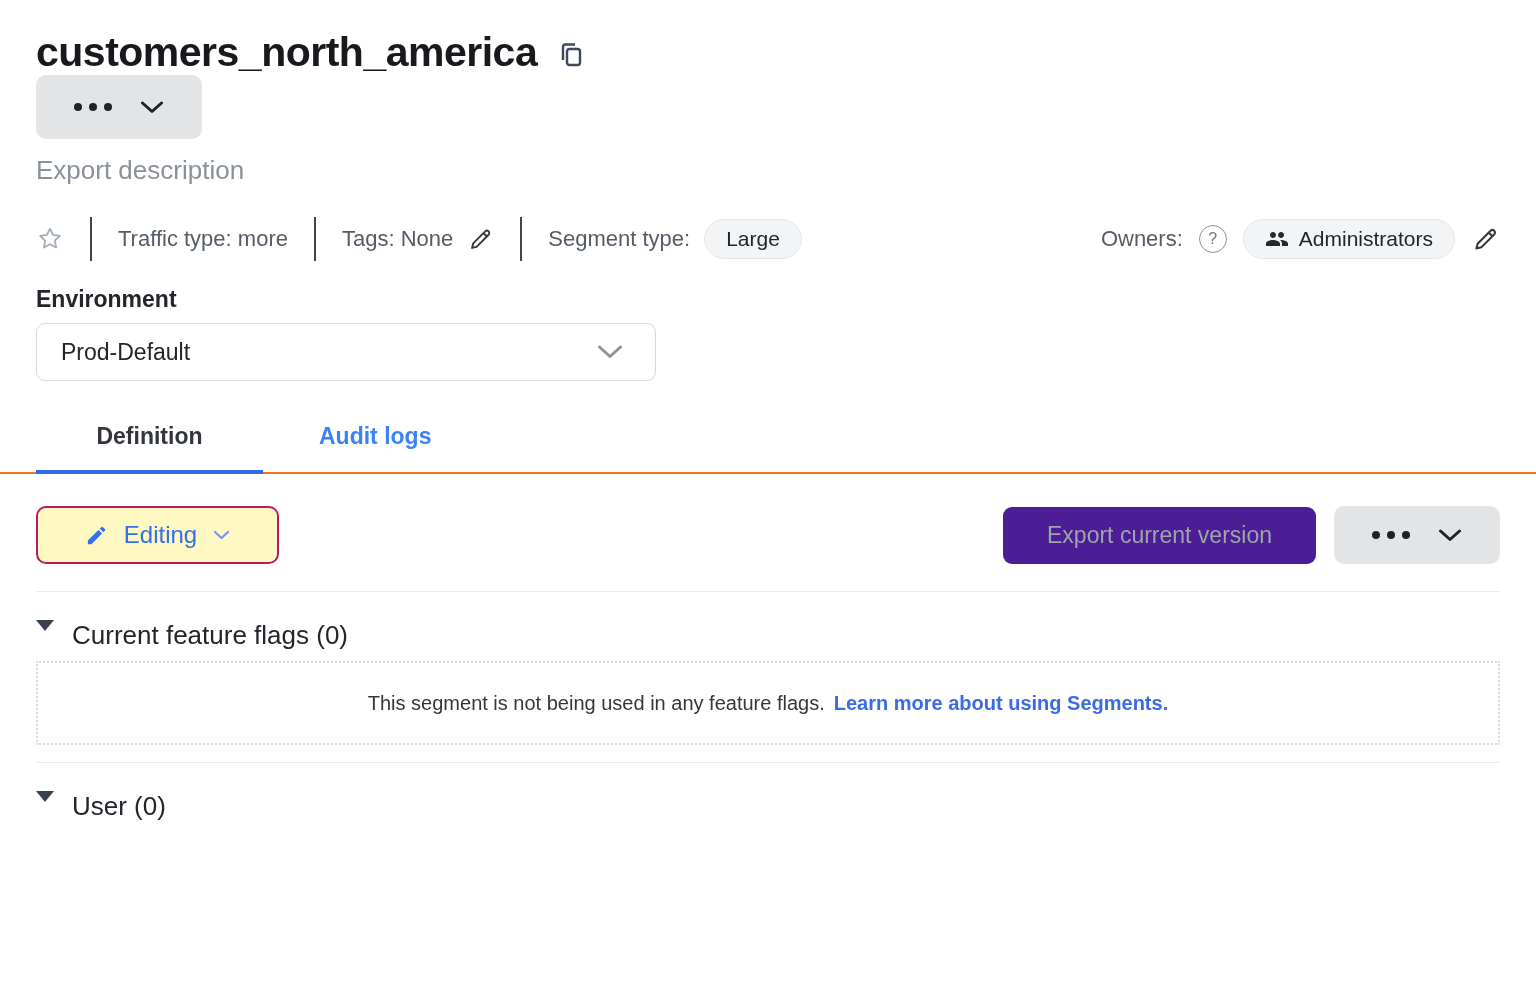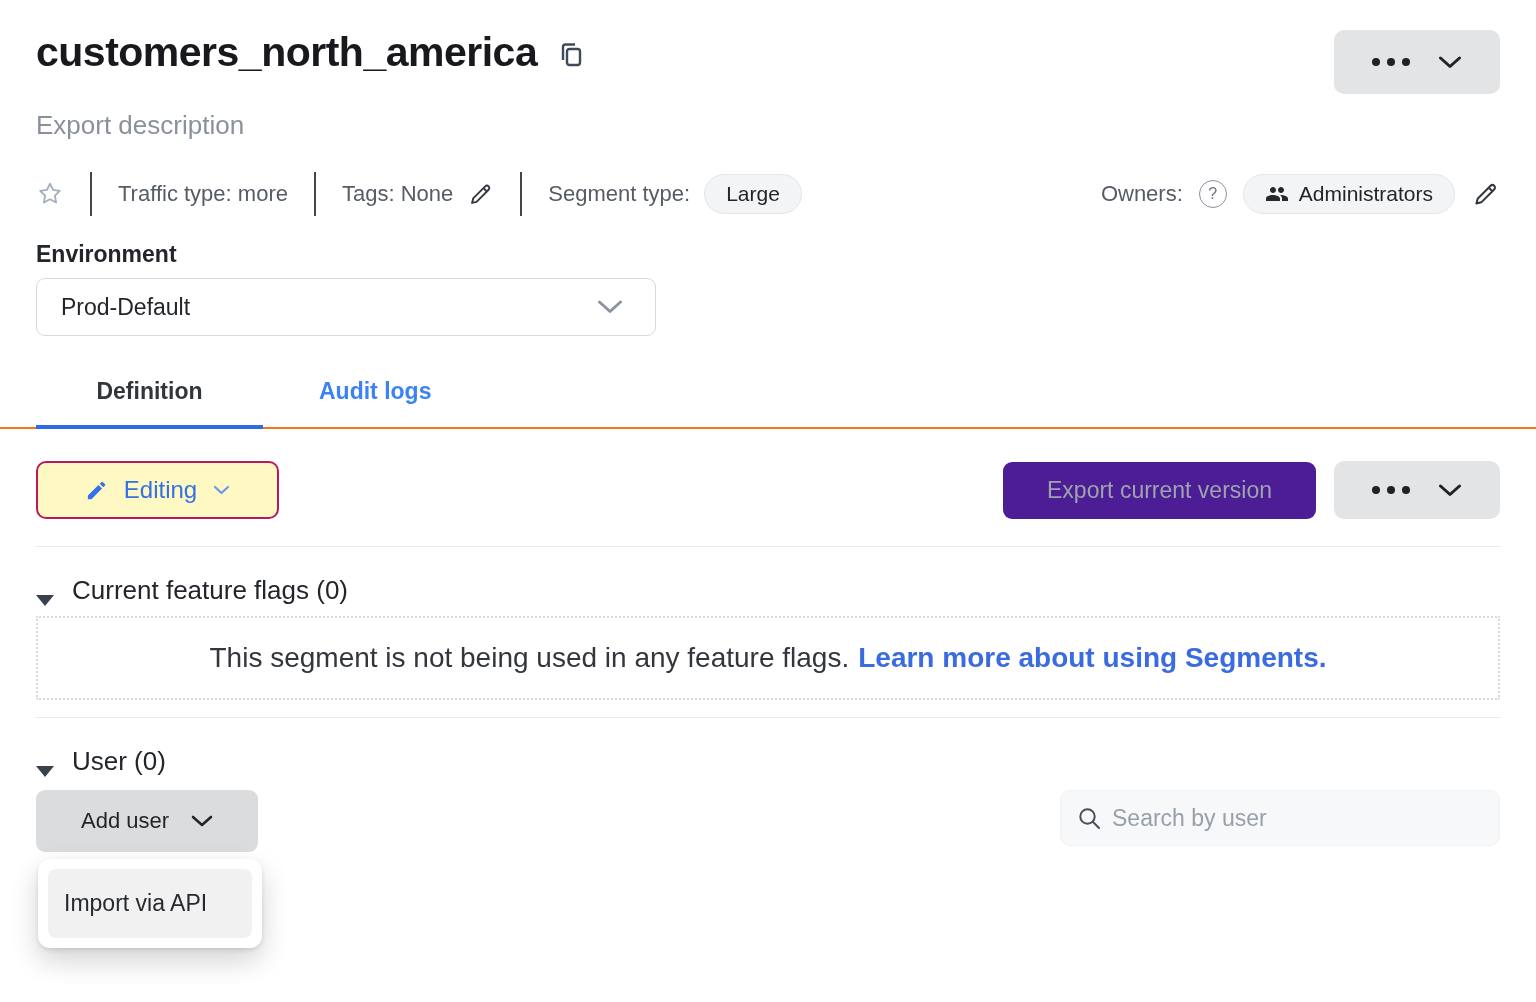--- a/index.html
+++ b/index.html
@@ -5,21 +5,21 @@
   * { box-sizing: border-box; margin: 0; padding: 0; }
   html, body { width: 1536px; height: 1002px; background: #ffffff; }
   body {
     font-family: "Liberation Sans", sans-serif;
     color: #22262B;
     overflow: hidden;
   }
   .page { padding: 0 36px; position: relative; }
 
   
-  .title-row { margin-top: 30px; display: flex; align-items: flex-start; justify-content: space-between; }
+  .title-row { margin-top: 30px; display: flex; align-items: flex-start; justify-content: space-between; flex-direction: column; }
   .title-group { display: flex; align-items: center; gap: 20px; }
   h1.title { font-size: 41px; font-weight: 700; letter-spacing: -0.5px; color: #17191C; line-height: 1.1; }
   .copy-btn { color: #3E4A59; display: inline-flex; margin-top: 6px; cursor: pointer; background: none; border: none; }
 
   .btn-gray-split {
     width: 166px; height: 64px; background: #E3E4E6; border: none; border-radius: 10px;
     display: flex; align-items: center; justify-content: center; gap: 28px; cursor: pointer; color: #1F2227;
   }
   .dots { display: flex; gap: 7px; }
   .dots i { width: 8px; height: 8px; border-radius: 50%; background: #1F2227; }
@@ -72,26 +72,26 @@
     height: 57px; padding: 0 44px; background: #4c1d95; border: none; border-radius: 9px;
     color: #9DA4AC; font-size: 23px; font-weight: 500; cursor: default; font-family: inherit;
   }
   .btn-gray-split.small { height: 58px; }
 
   .divider { height: 1px; background: #E9EAED; border: none; }
   .divider.d1 { margin-top: 27px; }
   .divider.d2 { margin-top: 17px; }
 
   
-  .section-heading { margin-top: 28px; display: flex; align-items: flex-end; gap: 18px; font-size: 26px; color: #22262B; }
+  .section-heading { margin-top: 28px; display: flex; align-items: flex-start; gap: 18px; font-size: 26px; color: #22262B; }
   .tri { width: 0; height: 0; border-left: 9px solid transparent; border-right: 9px solid transparent; border-top: 11px solid #39414C; cursor: pointer; flex: none; }
 
   .dotted-box {
     margin-top: 10px; height: 84px; border: 2px dotted #D6D9DE; border-radius: 2px;
-    display: flex; align-items: center; justify-content: center; gap: 9px; font-size: 28px; color: #33373D; text-align: right;
+    display: flex; align-items: center; justify-content: center; gap: 9px; font-size: 20px; color: #33373D; text-align: right;
   }
   .dotted-box a { color: #3B6BE0; font-weight: 700; text-decoration: none; cursor: pointer; }
 
   
   .controls-row { margin-top: 13px; display: flex; align-items: flex-start; justify-content: space-between; }
   .add-user-wrap { position: relative; }
   .add-user-btn {
     width: 222px; height: 62px; background: #DBDCDE; border: none; border-radius: 9px;
     font-size: 22px; color: #22262B; display: flex; align-items: center; justify-content: center; gap: 22px; cursor: pointer;
     font-family: inherit;
@@ -246,35 +246,14 @@
     <a>Learn more about using Segments.</a>
   </div>
 
   <hr class="divider d2">
 
   <div class="section-heading">
     <span class="tri"></span>
     <span>User (0)</span>
   </div>
 
-  <div class="controls-row">
-    <div class="add-user-wrap">
-      <button class="add-user-btn">
-        <span>Add user</span>
-        <svg width="22" height="12" viewBox="0 0 22 12">
-            <path d="M2 2 L11 10 L20 2" fill="none" stroke="#22262B" stroke-width="2.6" stroke-linecap="round" stroke-linejoin="round"></path>
-          </svg>
-      </button>
-      <div class="menu">
-        <div class="menu-item">Import via API</div>
-      </div>
-    </div>
-
-    <div class="search-box">
-      <svg width="25" height="25" viewBox="0 0 25 25">
-          <circle cx="10.5" cy="10.5" r="7.2" fill="none" stroke="currentColor" stroke-width="2"></circle>
-          <line x1="15.8" y1="15.8" x2="22" y2="22" stroke="currentColor" stroke-width="2" stroke-linecap="round"></line>
-        </svg>
-      <input type="text" placeholder="Search by user" style="">
-    </div>
-  </div>
 
 </div>
 
 </body></html>

